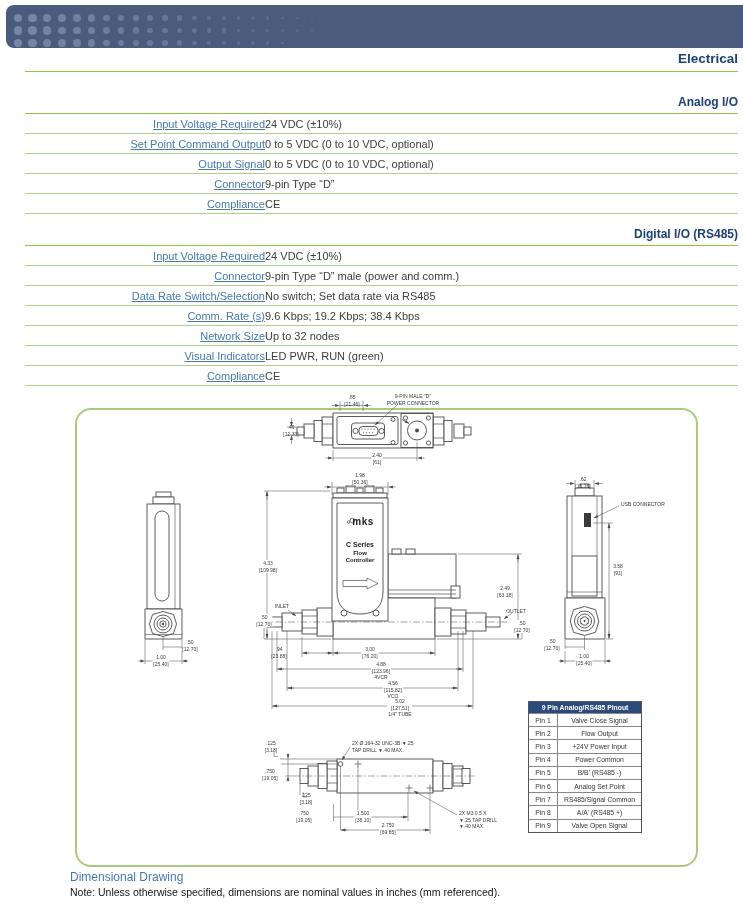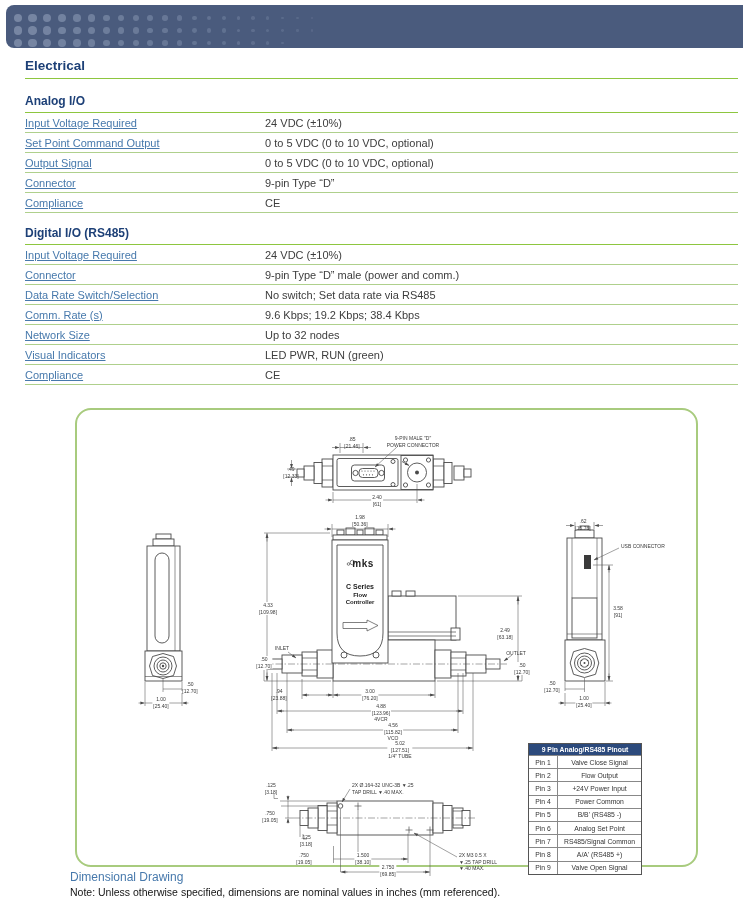--- a/index.html
+++ b/index.html
@@ -5,35 +5,35 @@
   html,body{margin:0;padding:0;background:#fff;}
   .page{position:relative;width:743px;height:904px;background:#ffffff;overflow:hidden;
         font-family:"Liberation Sans",sans-serif;}
 
   
   .band{position:absolute;left:6px;top:5px;width:737px;height:43px;background:#4A5B7D;
         border-radius:8px 0 0 8px;overflow:hidden;}
   .dot{position:absolute;border-radius:50%;background:#93A2BC;}
 
   
-  .content{position:absolute;left:25px;top:58px;width:713px;}
+  .content{position:absolute;left:25px;top:51px;width:713px;text-align:right;}
   h1.section{margin:0;font-size:13.5px;line-height:16px;font-weight:bold;color:#1D4077;
              padding-bottom:4px;border-bottom:1.5px solid #8DC63F;}
-  h2.subsection{margin:16px 0 0 0;font-size:12px;line-height:13px;font-weight:bold;color:#1D4077;
+  h2.subsection{margin:24px 0 0 0;font-size:12px;line-height:13px;font-weight:bold;color:#1D4077;
              padding-bottom:4px;border-bottom:1.5px solid #8DC63F;}
   h2.subsection.second{margin-top:14px;}
   .spec-row{display:flex;align-items:center;height:19px;border-bottom:1px solid #AFD08C;
             font-size:11px;}
   .spec-row .lbl{width:240px;color:#4779AC;text-decoration:underline;}
   .spec-row .val{color:#3D3D3D;}
 
   
   .draw-box{position:absolute;left:75px;top:408px;width:619px;height:455px;
             border:2px solid #A8CB7E;border-radius:16px;background:#fff;}
-  .draw-layer{position:absolute;left:75px;top:426px;width:623px;height:467px;}
+  .draw-layer{position:absolute;left:75px;top:384px;width:623px;height:467px;}
   .ann{position:absolute;font-size:5px;line-height:1.32;color:#3a3a3a;white-space:pre-line;
        text-align:center;transform:translateX(-50%);}
   .ann.left{transform:none;text-align:left;}
   .ann.bg{background:#fff;padding:0 1px;}
   .ann.logo{font-size:10px;font-weight:bold;color:#222;letter-spacing:0.5px;}
   .ann.cs{font-size:7px;font-weight:bold;color:#222;}
   .ann.sub{font-size:6px;font-weight:bold;color:#222;line-height:1.2;}
 
   
   .pinout{position:absolute;left:528px;top:725px;width:112px;border:1.5px solid #555;

